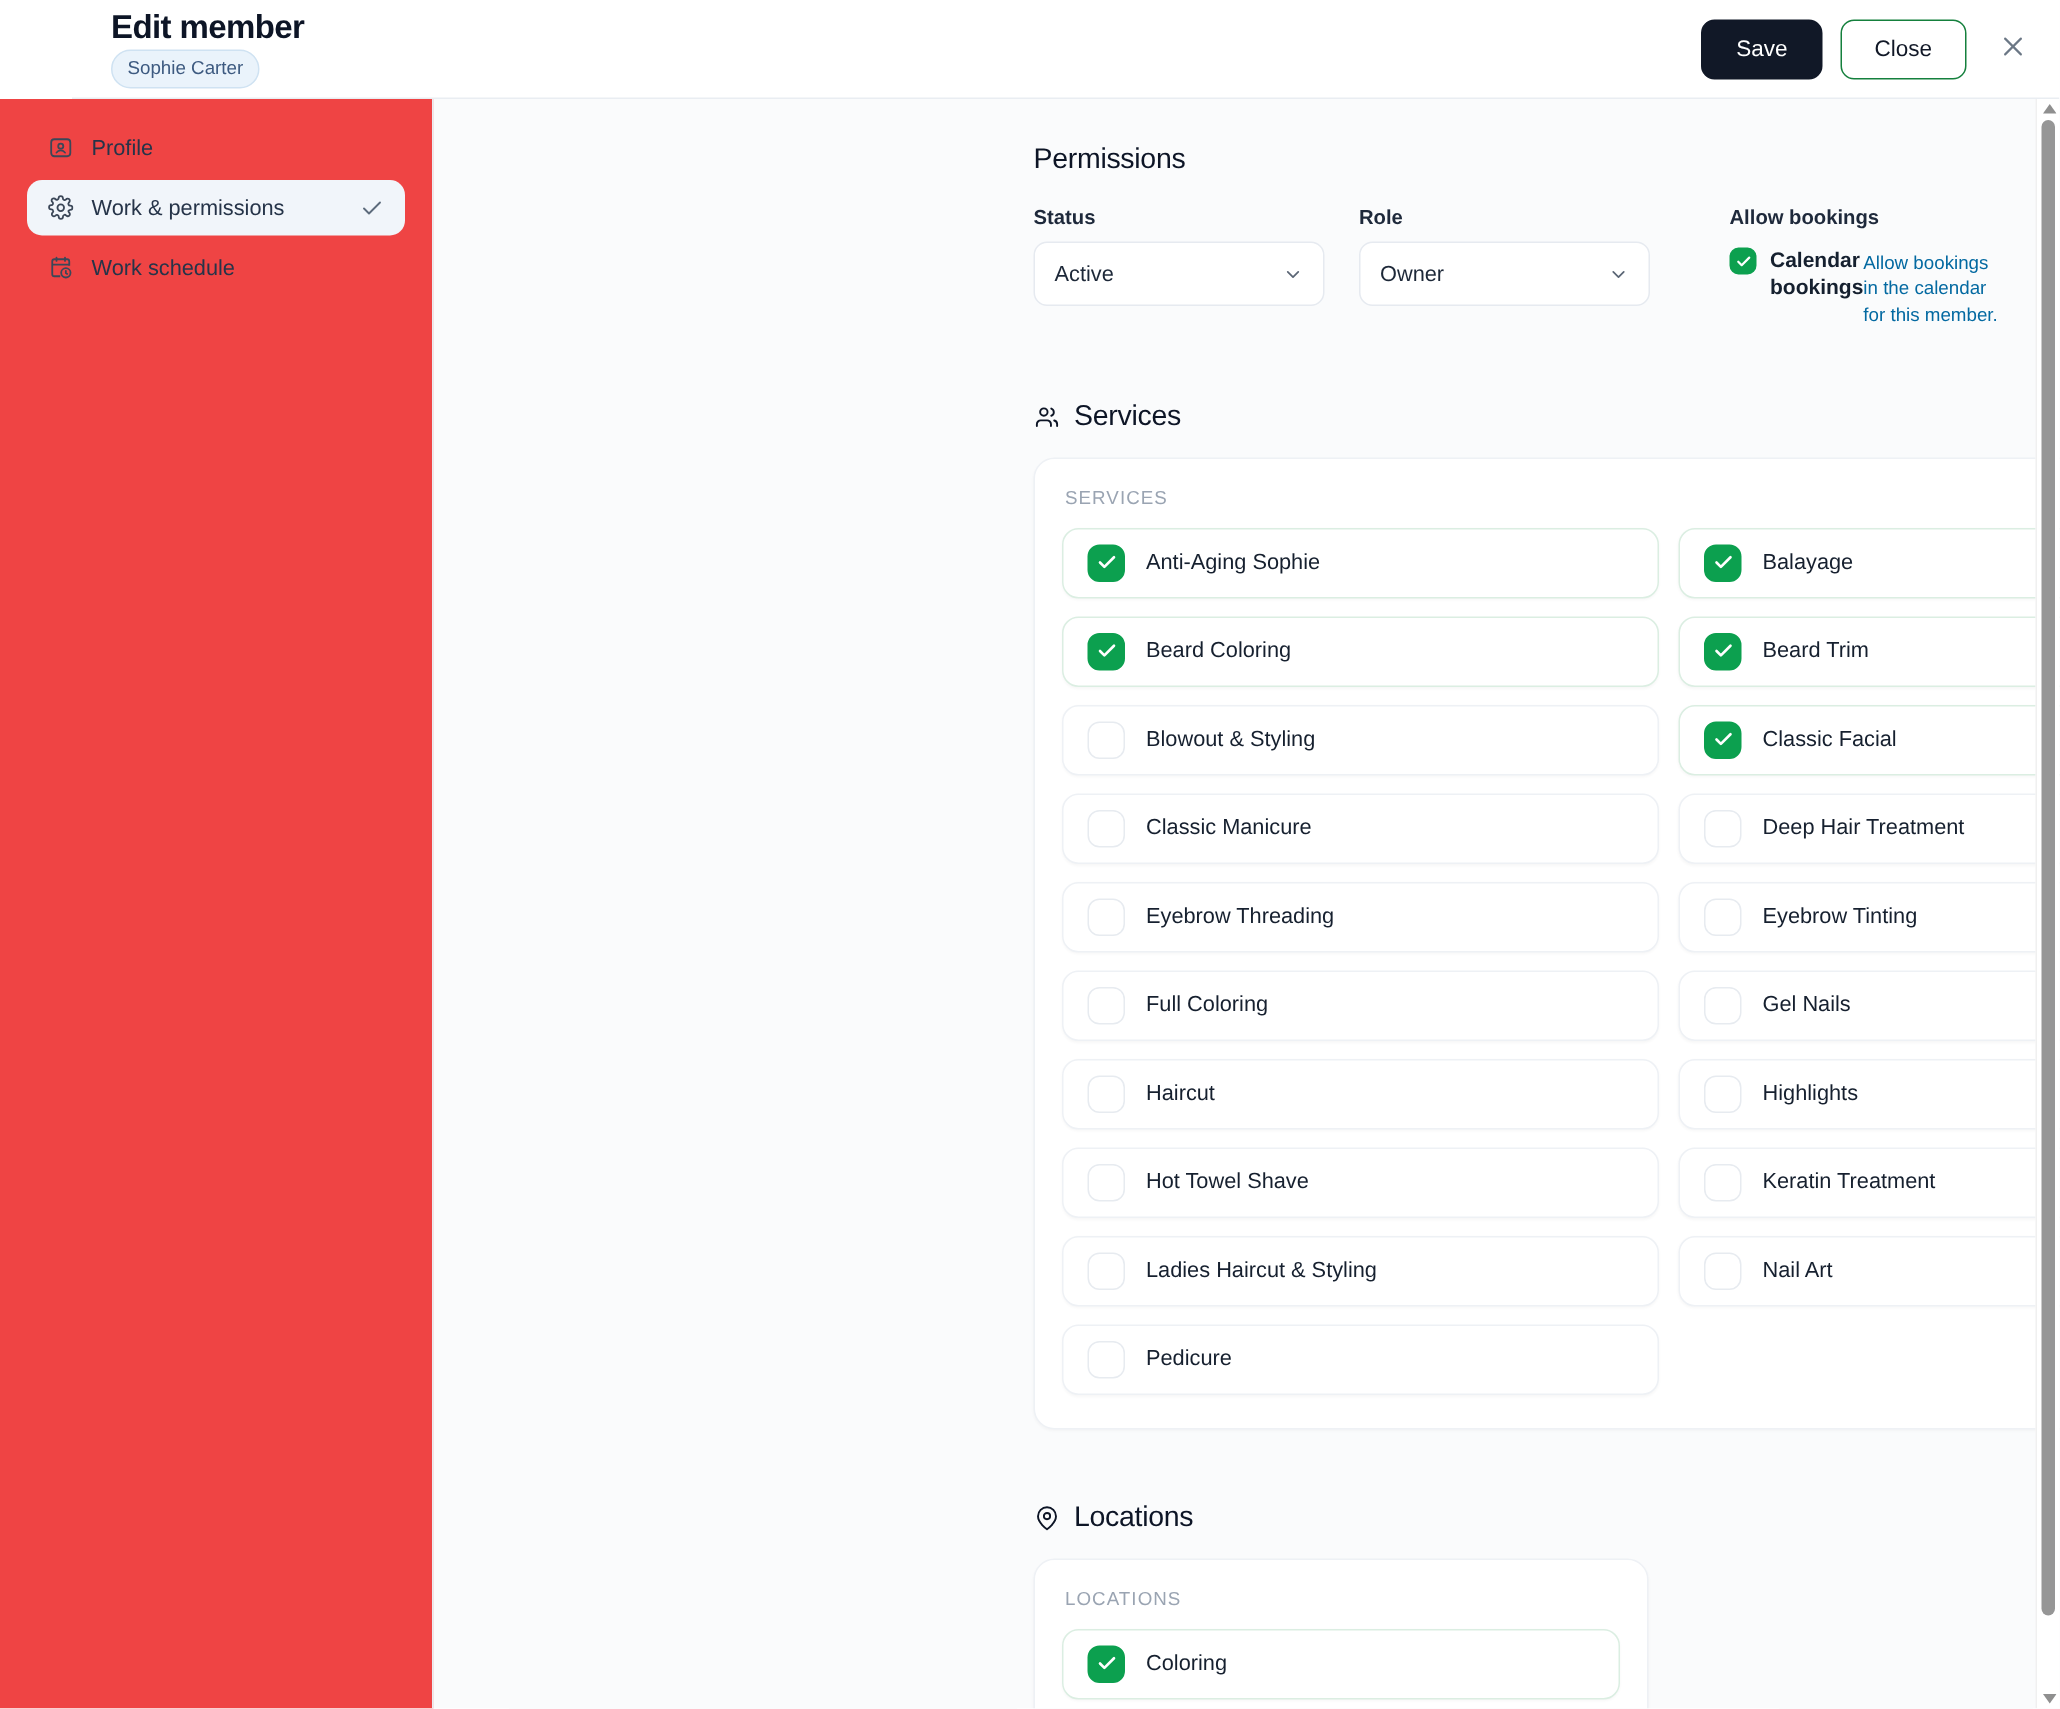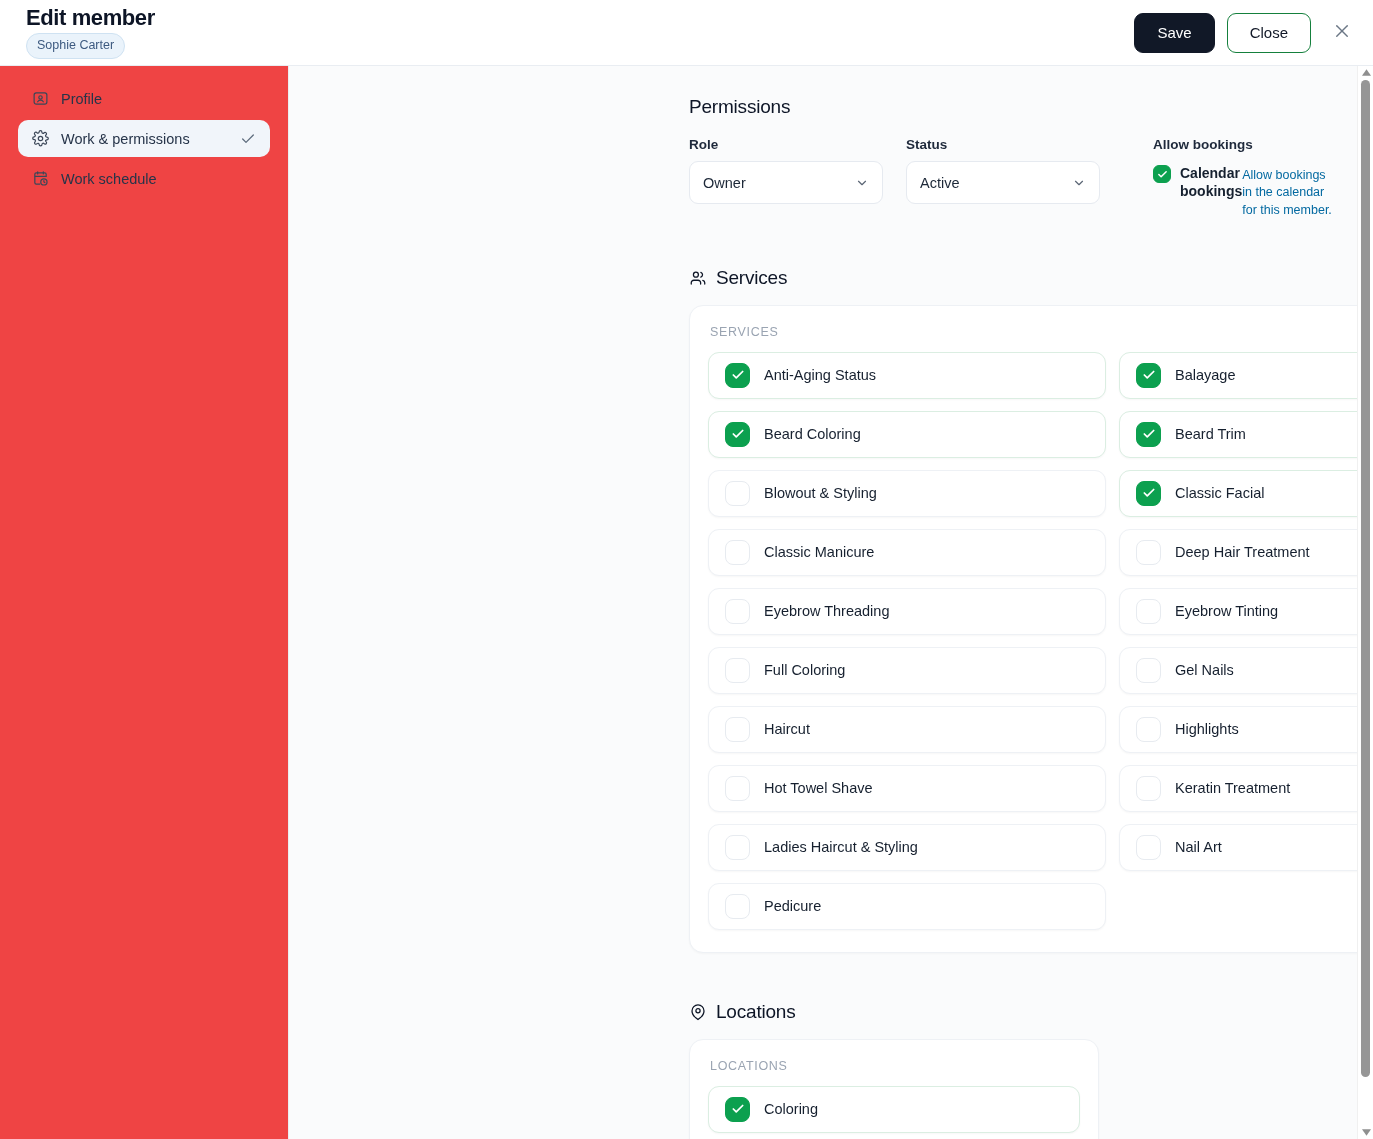--- a/index.html
+++ b/index.html
@@ -19,20 +19,21 @@
 
   
   .header {
     height: 66px; flex: 0 0 66px;
     border-bottom: 1px solid #e9edf2;
     display: flex; align-items: center;
     padding: 0 14px 0 26px;
     background: #ffffff;
     position: relative;
     z-index: 5;
+    margin-left: 48px;
   }
   .header-titles { display: flex; flex-direction: column; gap: 4px; }
   .header-title {
     font-size: 22px; font-weight: bold; letter-spacing: -0.4px;
     color: #0d1526; line-height: 1.05;
   }
   .header-badge {
     align-self: flex-start;
     font-size: 12.5px; line-height: 1;
     color: #3d5a80;
@@ -260,35 +261,35 @@
       </div>
     </div>
 
     <div class="main">
       <div class="main-inner">
 
         <div class="section-title">Permissions</div>
 
         <div class="fields-row">
           <div class="field">
+            <div class="field-label">Status</div>
+            <div class="select">
+              <span class="select-value">Active</span>
+              <span class="chev">
+                <svg width="14" height="14" viewBox="0 0 24 24" fill="none" stroke="currentColor" stroke-width="2" stroke-linecap="round" stroke-linejoin="round">
+                    <polyline points="6 9 12 15 18 9"></polyline>
+                  </svg>
+              </span>
+            </div>
+          </div>
+
+          <div class="field">
             <div class="field-label">Role</div>
             <div class="select">
               <span class="select-value">Owner</span>
-              <span class="chev">
-                <svg width="14" height="14" viewBox="0 0 24 24" fill="none" stroke="currentColor" stroke-width="2" stroke-linecap="round" stroke-linejoin="round">
-                    <polyline points="6 9 12 15 18 9"></polyline>
-                  </svg>
-              </span>
-            </div>
-          </div>
-
-          <div class="field">
-            <div class="field-label">Status</div>
-            <div class="select">
-              <span class="select-value">Active</span>
               <span class="chev">
                 <svg width="14" height="14" viewBox="0 0 24 24" fill="none" stroke="currentColor" stroke-width="2" stroke-linecap="round" stroke-linejoin="round">
                     <polyline points="6 9 12 15 18 9"></polyline>
                   </svg>
               </span>
             </div>
           </div>
 
           <div class="field" style="margin-left:30px;">
             <div class="field-label">Allow bookings</div>
@@ -320,21 +321,21 @@
 
         <div class="card" style="width:847px;">
           <div class="card-caption">SERVICES</div>
           <div class="opt-grid" id="services-grid">
               <div class="opt on">
                 <span class="opt-cb">
                   <svg width="14" height="14" viewBox="0 0 24 24" fill="none" stroke="#ffffff" stroke-width="3" stroke-linecap="round" stroke-linejoin="round">
                     <polyline points="20 6 9 17 4 12"></polyline>
                   </svg>
                 </span>
-                <span class="opt-label">Anti-Aging Status</span>
+                <span class="opt-label">Anti-Aging Sophie</span>
               </div>
               <div class="opt on">
                 <span class="opt-cb">
                   <svg width="14" height="14" viewBox="0 0 24 24" fill="none" stroke="#ffffff" stroke-width="3" stroke-linecap="round" stroke-linejoin="round">
                     <polyline points="20 6 9 17 4 12"></polyline>
                   </svg>
                 </span>
                 <span class="opt-label">Balayage</span>
               </div>
               <div class="opt on">

